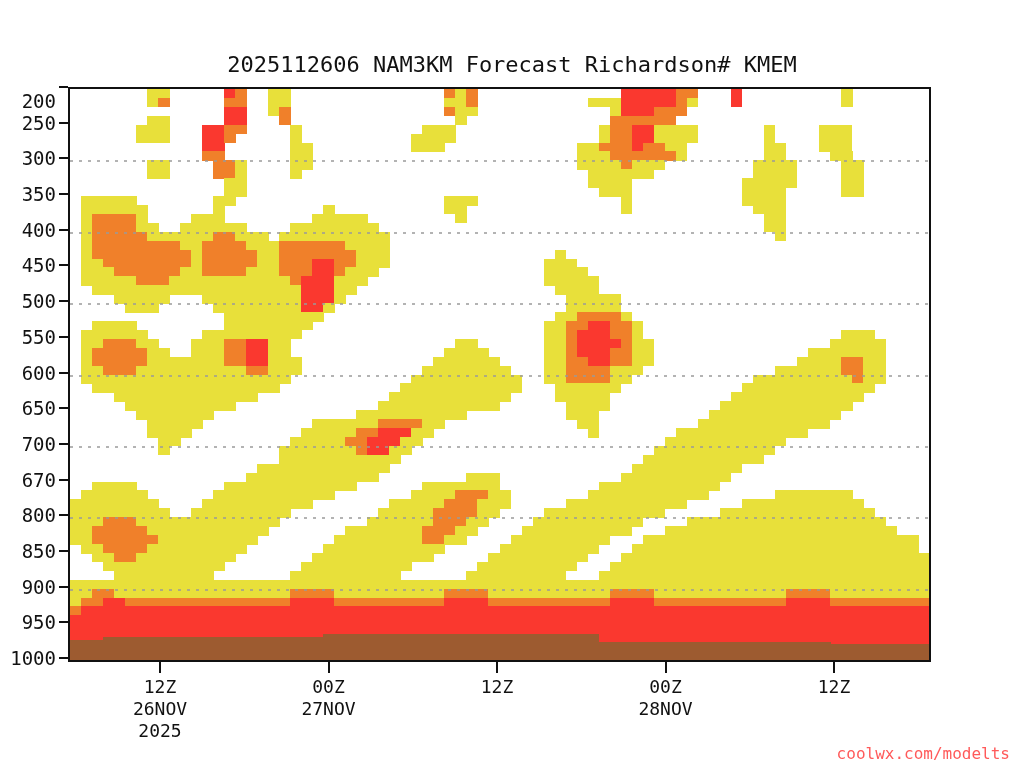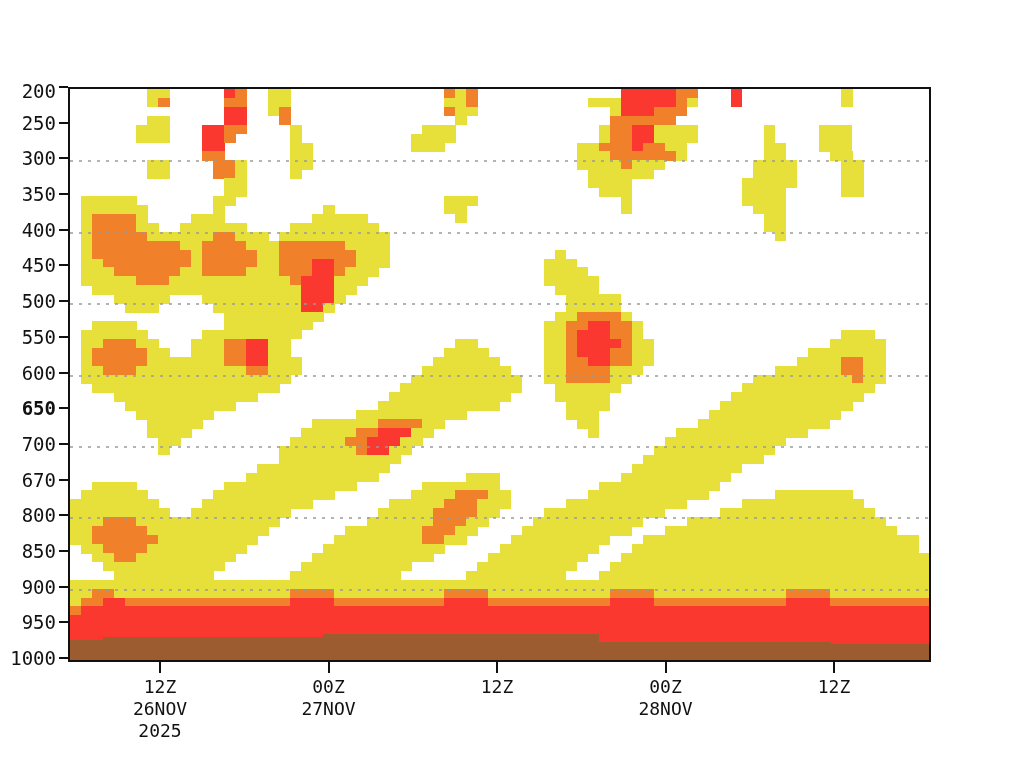--- a/index.html
+++ b/index.html
@@ -35,20 +35,21 @@
   #cbwrap{position:absolute;left:944px;top:290px;width:80px;height:190px;}
 
   .footer{position:absolute;right:14px;top:744px;font-size:16px;color:#ff5a5a;
           white-space:pre;}
 </style>
 </head>
 <body>
 
 <div id="page">
 
+  <div class="title">2025112606 NAM3KM Forecast Richardson# KMEM</div>
 
   <div id="plot">
     <div id="cells">
         <div class="cell" style="left:77.09px;top:0.00px;width:22.63px;height:9.52px;background:#e8e03a;"></div>
         <div class="cell" style="left:154.18px;top:0.00px;width:11.61px;height:9.52px;background:#fa382f;"></div>
         <div class="cell" style="left:165.19px;top:0.00px;width:11.61px;height:9.52px;background:#f0802a;"></div>
         <div class="cell" style="left:198.23px;top:0.00px;width:22.63px;height:9.52px;background:#e8e03a;"></div>
         <div class="cell" style="left:374.44px;top:0.00px;width:11.61px;height:9.52px;background:#f0802a;"></div>
         <div class="cell" style="left:385.45px;top:0.00px;width:11.61px;height:9.52px;background:#e8e03a;"></div>
         <div class="cell" style="left:396.46px;top:0.00px;width:11.61px;height:9.52px;background:#f0802a;"></div>
@@ -547,39 +548,39 @@
         <div class="terr" style="left:792.92px;width:11.81px;height:16.0px;"></div>
         <div class="terr" style="left:803.94px;width:11.81px;height:16.0px;"></div>
         <div class="terr" style="left:814.95px;width:11.81px;height:16.0px;"></div>
         <div class="terr" style="left:825.96px;width:11.81px;height:16.0px;"></div>
         <div class="terr" style="left:836.97px;width:11.81px;height:16.0px;"></div>
         <div class="terr" style="left:847.99px;width:11.81px;height:16.0px;"></div>
       </div>
   </div>
 
   <div class="ylabels" id="ylabels">
-      <div class="ylab" style="top:4px;text-align:center;">200</div>
+      <div class="ylab" style="top:14px;text-align:center;">200</div>
       <div class="ymark" style="top:-1.0px;"></div>
       <div class="ylab" style="top:35.7px;">250</div>
       <div class="ymark" style="top:34.7px;"></div>
       <div class="ylab" style="top:71.4px;">300</div>
       <div class="ymark" style="top:70.4px;"></div>
       <div class="ylab" style="top:107.1px;">350</div>
       <div class="ymark" style="top:106.1px;"></div>
       <div class="ylab" style="top:142.8px;">400</div>
       <div class="ymark" style="top:141.8px;"></div>
       <div class="ylab" style="top:178.4px;text-align:center;">450</div>
       <div class="ymark" style="top:177.4px;"></div>
       <div class="ylab" style="top:214.1px;">500</div>
       <div class="ymark" style="top:213.1px;"></div>
       <div class="ylab" style="top:249.8px;">550</div>
       <div class="ymark" style="top:248.8px;"></div>
       <div class="ylab" style="top:285.5px;margin-left:43px;">600</div>
       <div class="ymark" style="top:284.5px;"></div>
-      <div class="ylab" style="top:321.2px;font-weight:bold;">650</div>
+      <div class="ylab" style="top:321.2px;">650</div>
       <div class="ymark" style="top:320.2px;"></div>
       <div class="ylab" style="top:356.9px;">700</div>
       <div class="ymark" style="top:355.9px;"></div>
       <div class="ylab" style="top:392.6px;">670</div>
       <div class="ymark" style="top:391.6px;"></div>
       <div class="ylab" style="top:428.3px;">800</div>
       <div class="ymark" style="top:427.3px;"></div>
       <div class="ylab" style="top:463.9px;">850</div>
       <div class="ymark" style="top:462.9px;"></div>
       <div class="ylab" style="top:499.6px;">900</div>
@@ -604,13 +605,14 @@
 28NOV</div>
       <div class="xmark" style="left:833px;"></div>
       <div class="xlab" style="left:834px;white-space:pre;">12Z</div>
     </div>
 
 
   <div id="cbwrap">
     
   </div>
 
+  <div class="footer">coolwx.com/modelts</div>
 </div>
 
 </body></html>

